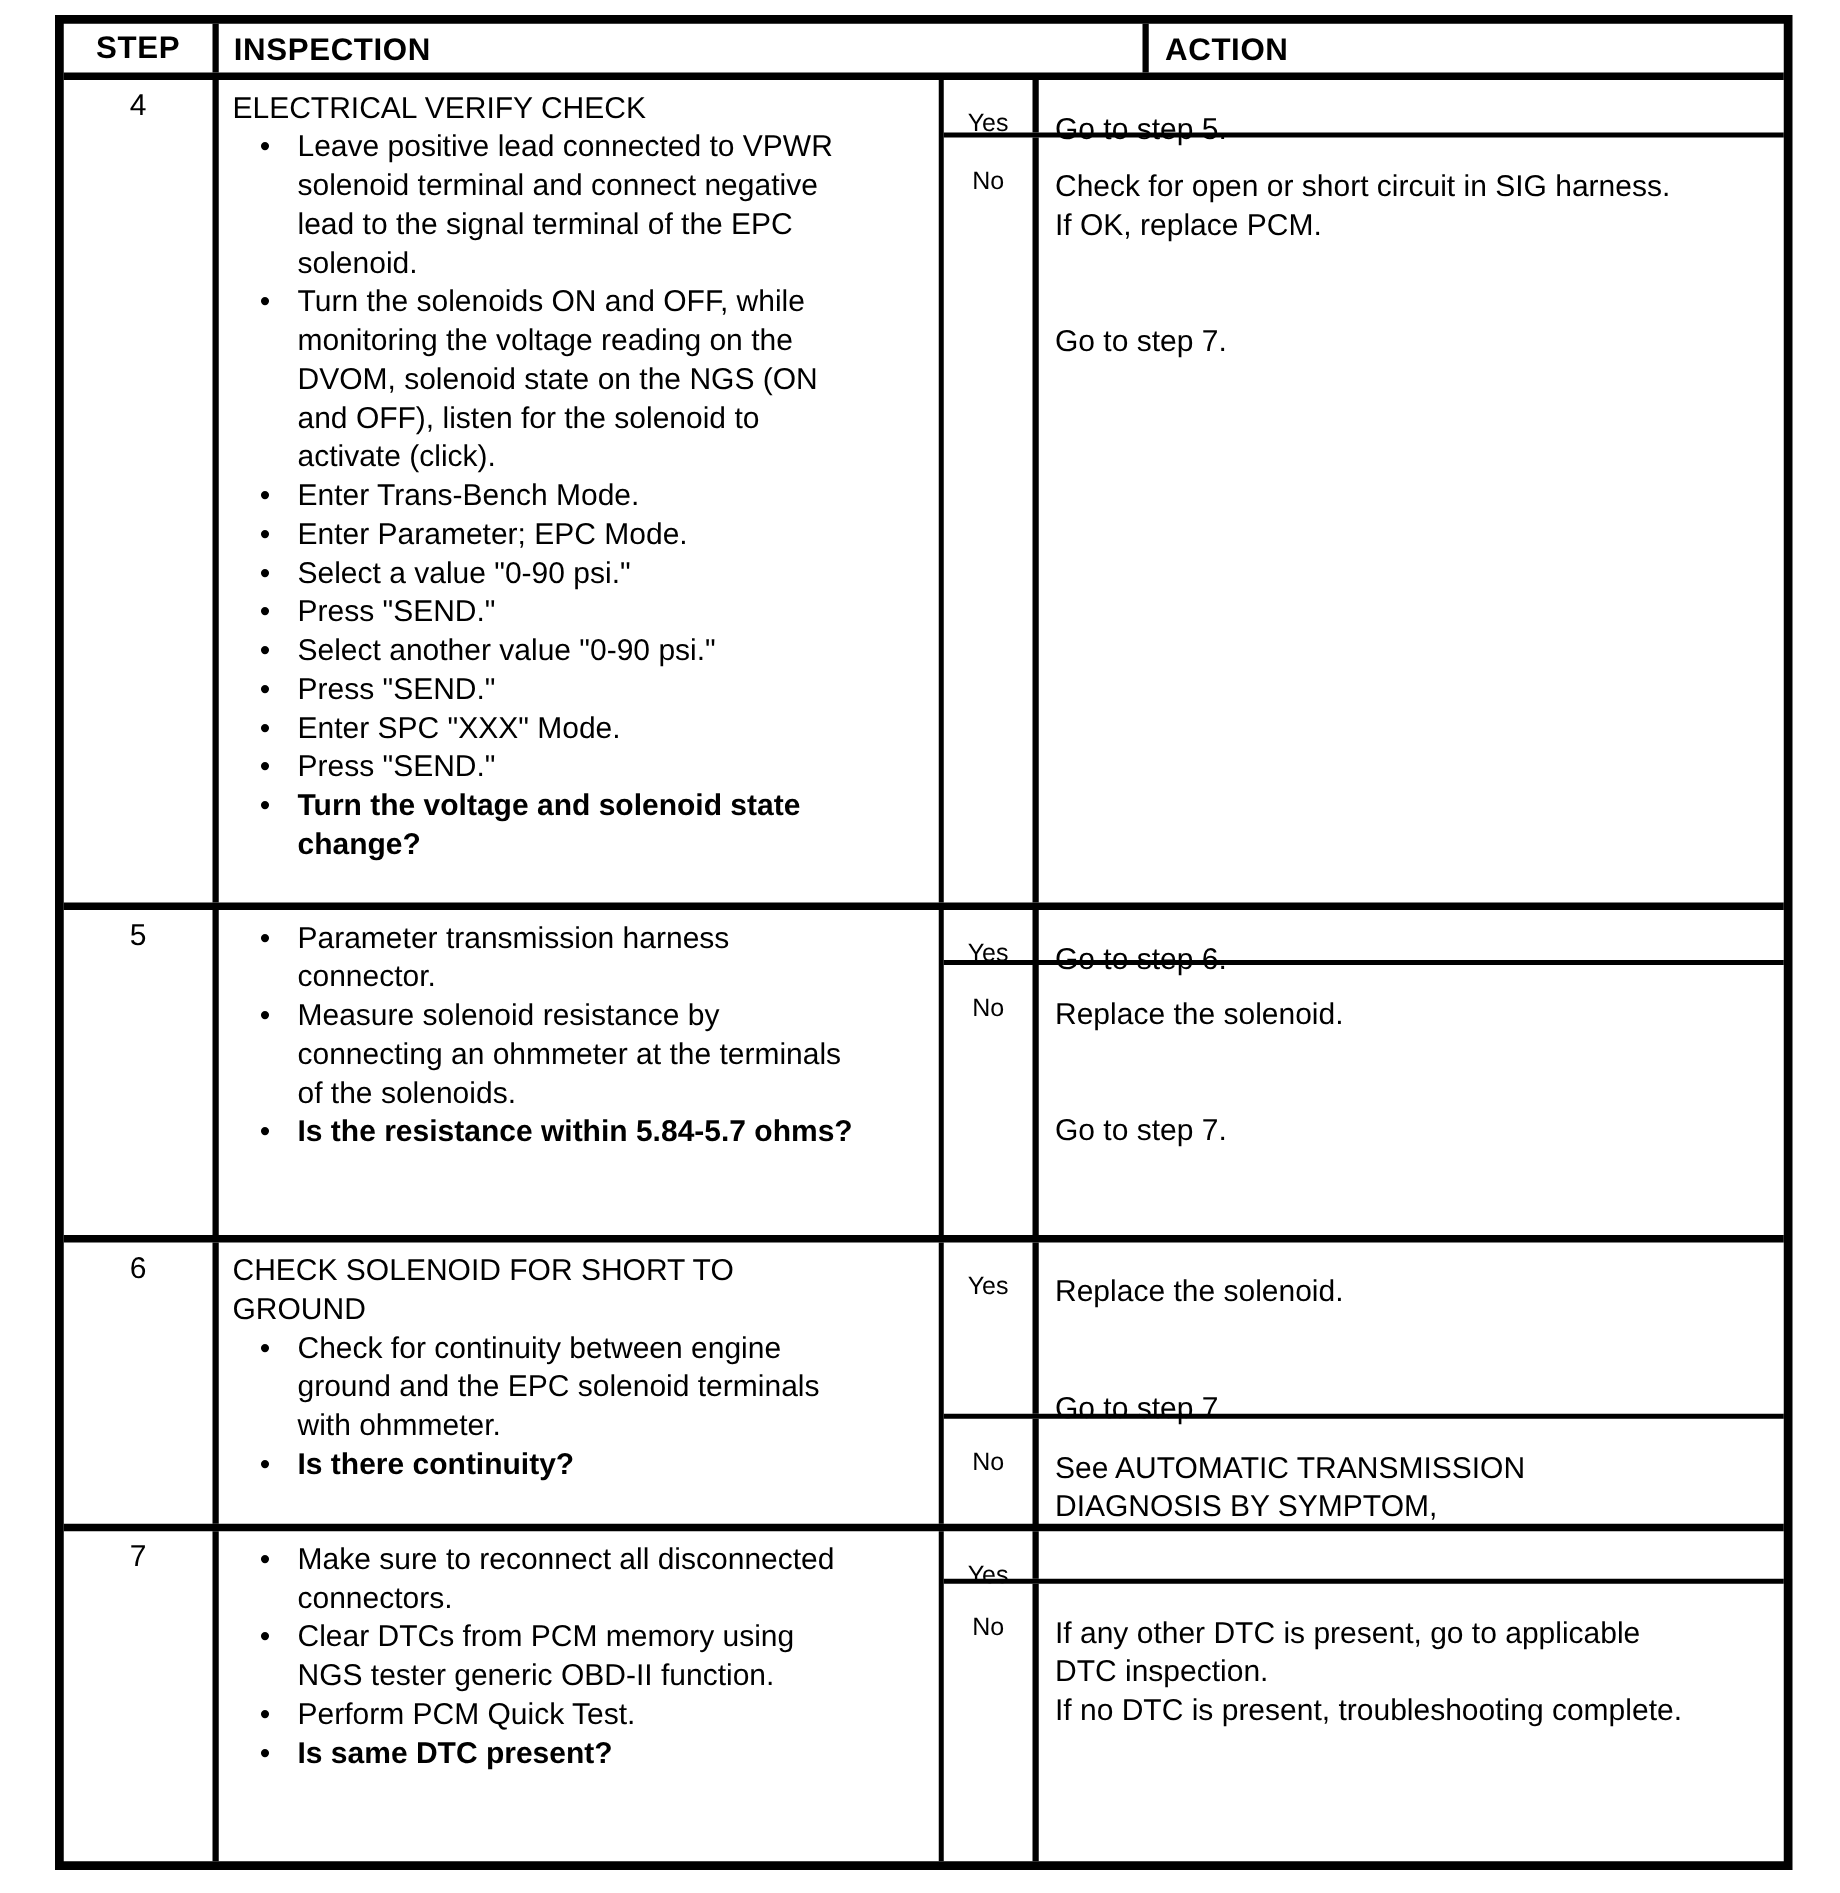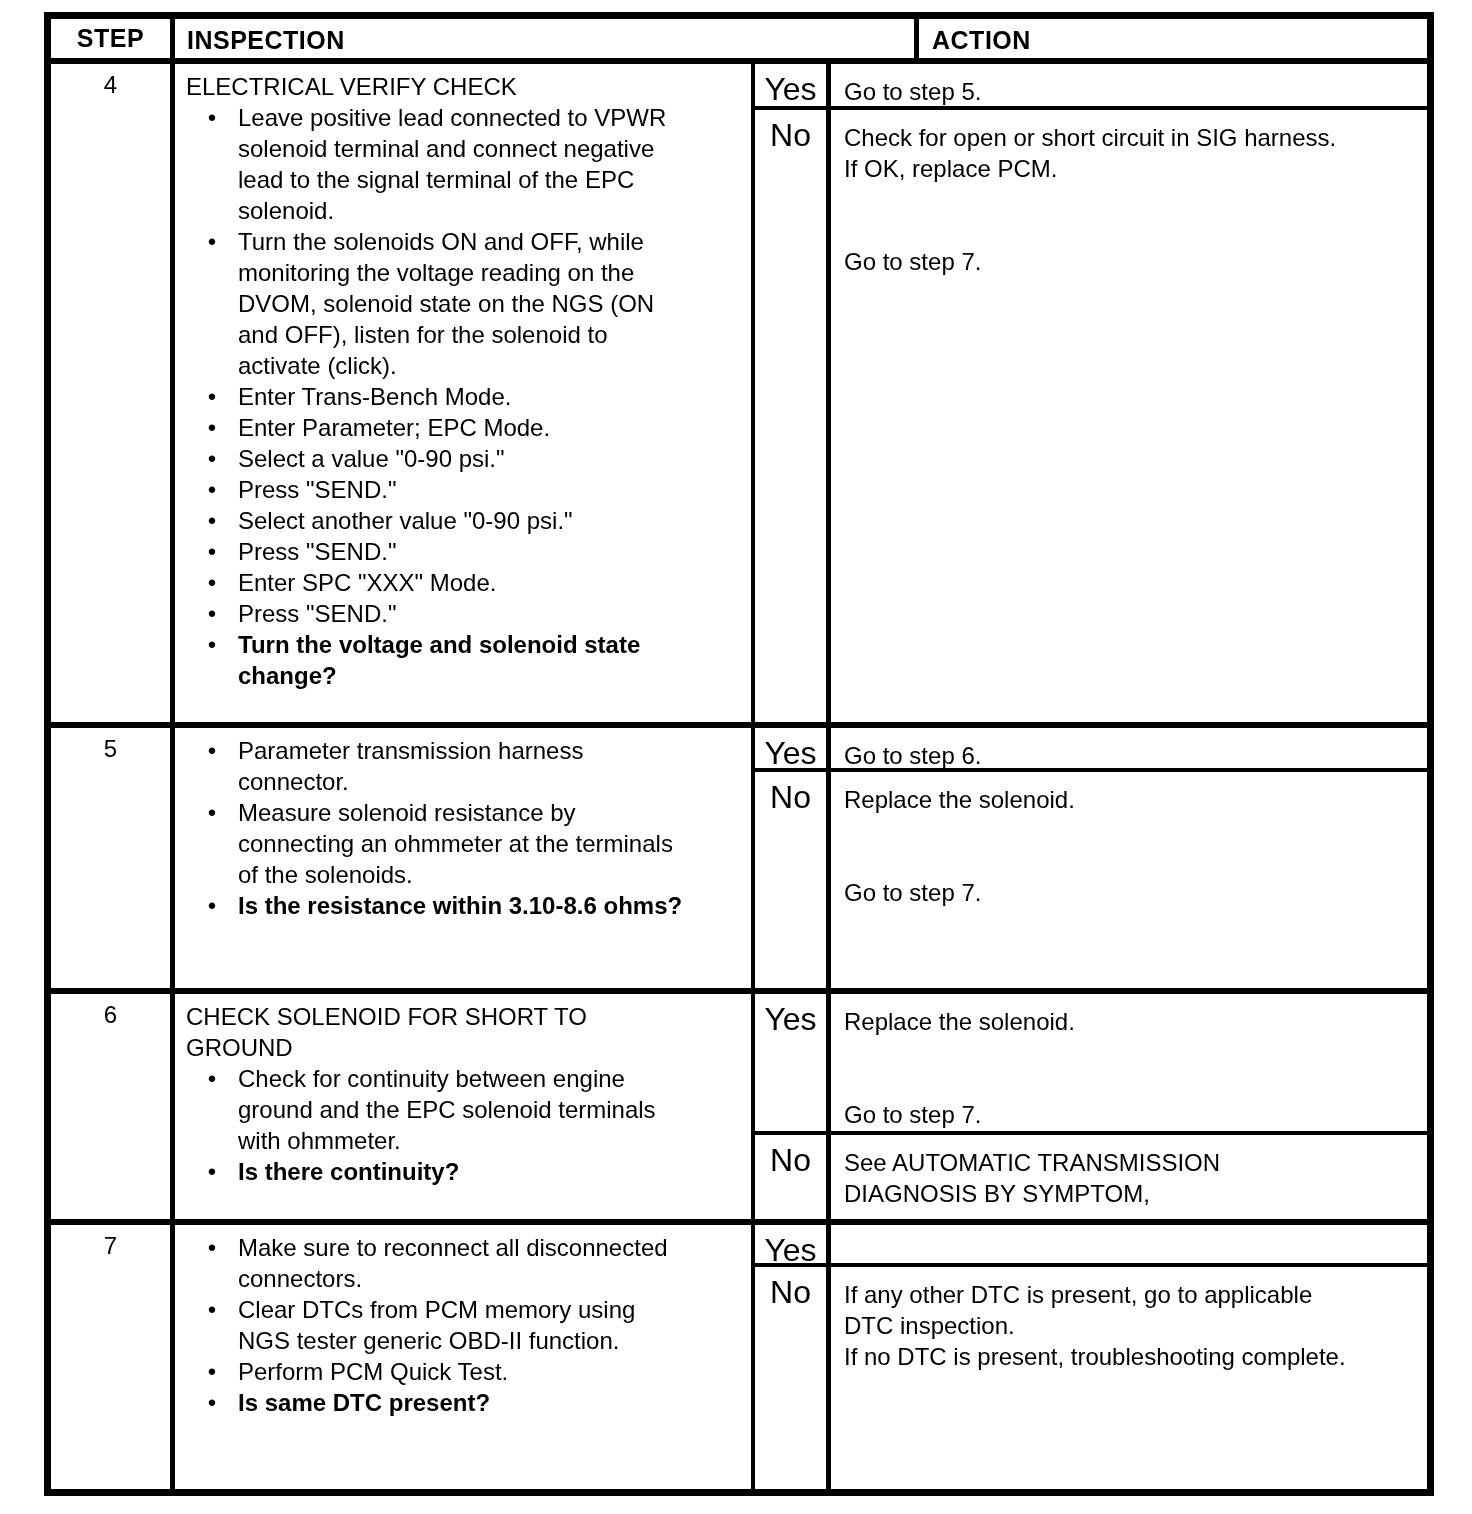--- a/index.html
+++ b/index.html
@@ -45,24 +45,24 @@
   .bullet-marker { width: 52px; text-align: center; flex: 0 0 52px; }
   .bullet-text { flex: 1; white-space: pre-line; }
   .bold { font-weight: bold; }
 
   .branches { flex: 1; display: flex; flex-direction: column; }
   .branch { display: flex; }
   .branch.sep { border-bottom: 4px solid #000; }
   .branch.fill { flex: 1; }
   .yn-cell {
     width: 76px; flex: 0 0 76px; border-right: 5px solid #000;
-    text-align: center; padding-top: 7px; font-size: 32px;
+    text-align: center; padding-top: 24px; font-size: 20px;
   }
   .action-cell {
-    flex: 1; padding: 12px 8px 0 13px;
+    flex: 1; padding: 24px 8px 0 13px;
     font-size: 24px; line-height: 31px;
     white-space: pre-line;
   }
 </style>
 </head>
 <body>
 
 <div class="page">
   <div class="doc-table">
     <div class="header-row">
@@ -152,21 +152,21 @@
 connector.</div>
             </div>
             <div class="bullet-item">
               <div class="bullet-marker">•</div>
               <div class="bullet-text">Measure solenoid resistance by
 connecting an ohmmeter at the terminals
 of the solenoids.</div>
             </div>
             <div class="bullet-item">
               <div class="bullet-marker">•</div>
-              <div class="bullet-text bold">Is the resistance within 3.10-8.6 ohms?</div>
+              <div class="bullet-text bold">Is the resistance within 5.84-5.7 ohms?</div>
             </div>
           </div>
           <div class="branches">
             <div class="branch sep" style="height: 44px;">
               <div class="yn-cell">Yes</div>
               <div class="action-cell">Go to step 6.</div>
             </div>
             <div class="branch fill">
               <div class="yn-cell">No</div>
               <div class="action-cell">Replace the solenoid.

